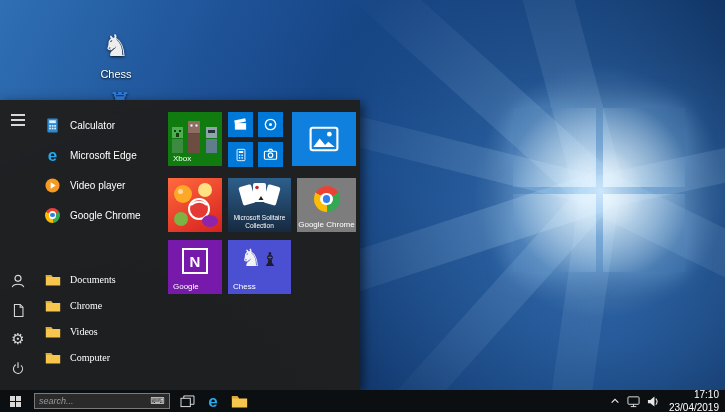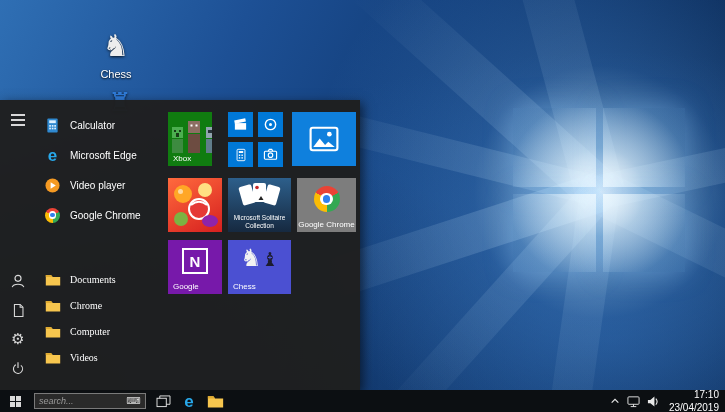--- a/index.html
+++ b/index.html
@@ -65,21 +65,21 @@
     background:conic-gradient(from 300deg,#ea4335 0 120deg,#34a853 0 240deg,#fbbc05 0 360deg); }
   .chrome-logo::before { content:""; position:absolute; inset:26%; background:#fff; border-radius:50%; }
   .chrome-logo::after  { content:""; position:absolute; inset:36%; background:#2f80ed; border-radius:50%; }
   .chrome-sm { width:15px; height:15px; }
 
   
   .tiles { position:absolute; left:168px; top:12px; width:190px; height:266px; }
   .tile { position:absolute; overflow:hidden; color:#fff; cursor:default; }
   .tile .tlabel { position:absolute; left:5px; bottom:3px; font-size:8px; }
   .tile .tlabel-c { position:absolute; left:0; right:0; bottom:3px; text-align:center; font-size:8px; }
-  #tile-xbox      { left:0;     top:0;     width:44px; height:54px; background:#107c10; }
+  #tile-xbox      { left:0;     top:0;     width:54px; height:54px; background:#107c10; }
   #tile-movies    { left:60px;  top:0;     width:25px; height:25px; background:#0078d7; }
   #tile-groove    { left:90px;  top:0;     width:25px; height:25px; background:#0078d7; }
   #tile-calc      { left:60px;  top:30px;  width:25px; height:25px; background:#0078d7; }
   #tile-camera    { left:90px;  top:30px;  width:25px; height:25px; background:#0078d7; }
   #tile-photos    { left:124px; top:0;     width:64px; height:54px; background:#0f80dd; }
   #tile-candy     { left:0;     top:66px;  width:54px; height:54px; background:linear-gradient(150deg,#ff6a3d,#d6201f); }
   #tile-solitaire { left:60px;  top:66px;  width:63px; height:54px; background:linear-gradient(#2d5f8b,#162940); }
   #tile-chrome    { left:129px; top:66px;  width:59px; height:54px; background:#7d7d7d; }
   #tile-onenote   { left:0;     top:128px; width:54px; height:54px; background:#7719aa; }
   #tile-chess     { left:60px;  top:128px; width:63px; height:54px; background:#4b50d2; }
@@ -95,21 +95,21 @@
     border:2px solid #fff; display:flex; align-items:center; justify-content:center;
     font-weight:bold; font-size:15px; color:#fff; }
 
   
   .taskbar { position:absolute; left:0; bottom:0; width:100%; height:22px; background:#0c0f12;
     display:flex; align-items:center; z-index:10; }
   .tb-btn { height:22px; display:flex; align-items:center; justify-content:center; cursor:default; }
   #tb-start { width:30px; }
   .winlogo { display:grid; grid-template-columns:5px 5px; grid-template-rows:5px 5px; gap:1px; }
   .winlogo i { background:#d9d9d9; }
-  .search-box { width:112px; height:16px; margin:0 4px; background:#2a2a2a; border:1px solid #7a7a7a;
+  .search-box { width:136px; height:16px; margin:0 4px; background:#2a2a2a; border:1px solid #7a7a7a;
     display:flex; align-items:center; padding:0 4px; gap:4px; }
   .search-box input { flex:1; min-width:0; background:transparent; border:none; outline:none;
     color:#b5b5b5; font-size:9px; font-style:italic; font-family:"Liberation Sans",sans-serif; }
   .search-box input::placeholder { color:#9a9a9a; }
   .kb-glyph { color:#ddd; font-size:10px; line-height:10px; font-family:"DejaVu Sans",sans-serif; }
   #tb-taskview,#tb-edge,#tb-explorer { width:26px; }
   .tb-spacer { flex:1; }
   .tray { display:flex; align-items:center; gap:7px; padding-right:6px; }
   .clock { text-align:right; color:#fff; font-size:10px; line-height:1.3; margin-left:2px; cursor:default; }
 </style>
@@ -235,30 +235,30 @@
       </span>
       <span>Chrome</span>
     </div>
     <div class="m-row">
       <span class="m-ic">
         <svg viewBox="0 0 20 16" width="16" height="13">
             <path d="M1 2.5h6.5l2 2.5H19v10.5H1z" fill="#f7c64e"></path>
             <path d="M1 2.5h6.5l2 2.5H1z" fill="#e0ab32"></path>
           </svg>
       </span>
-      <span>Computer</span>
+      <span>Videos</span>
     </div>
     <div class="m-row">
       <span class="m-ic">
         <svg viewBox="0 0 20 16" width="16" height="13">
             <path d="M1 2.5h6.5l2 2.5H19v10.5H1z" fill="#f7c64e"></path>
             <path d="M1 2.5h6.5l2 2.5H1z" fill="#e0ab32"></path>
           </svg>
       </span>
-      <span>Videos</span>
+      <span>Computer</span>
     </div>
   </div>
 
   <div class="tiles">
 
     <div class="tile" id="tile-xbox">
       <svg viewBox="0 0 54 54" width="54" height="54">
         <rect x="4" y="15" width="11" height="11" fill="#4caf50"></rect>
           <rect x="6" y="18" width="2" height="2" fill="#173d17"></rect>
           <rect x="11" y="18" width="2" height="2" fill="#173d17"></rect>

